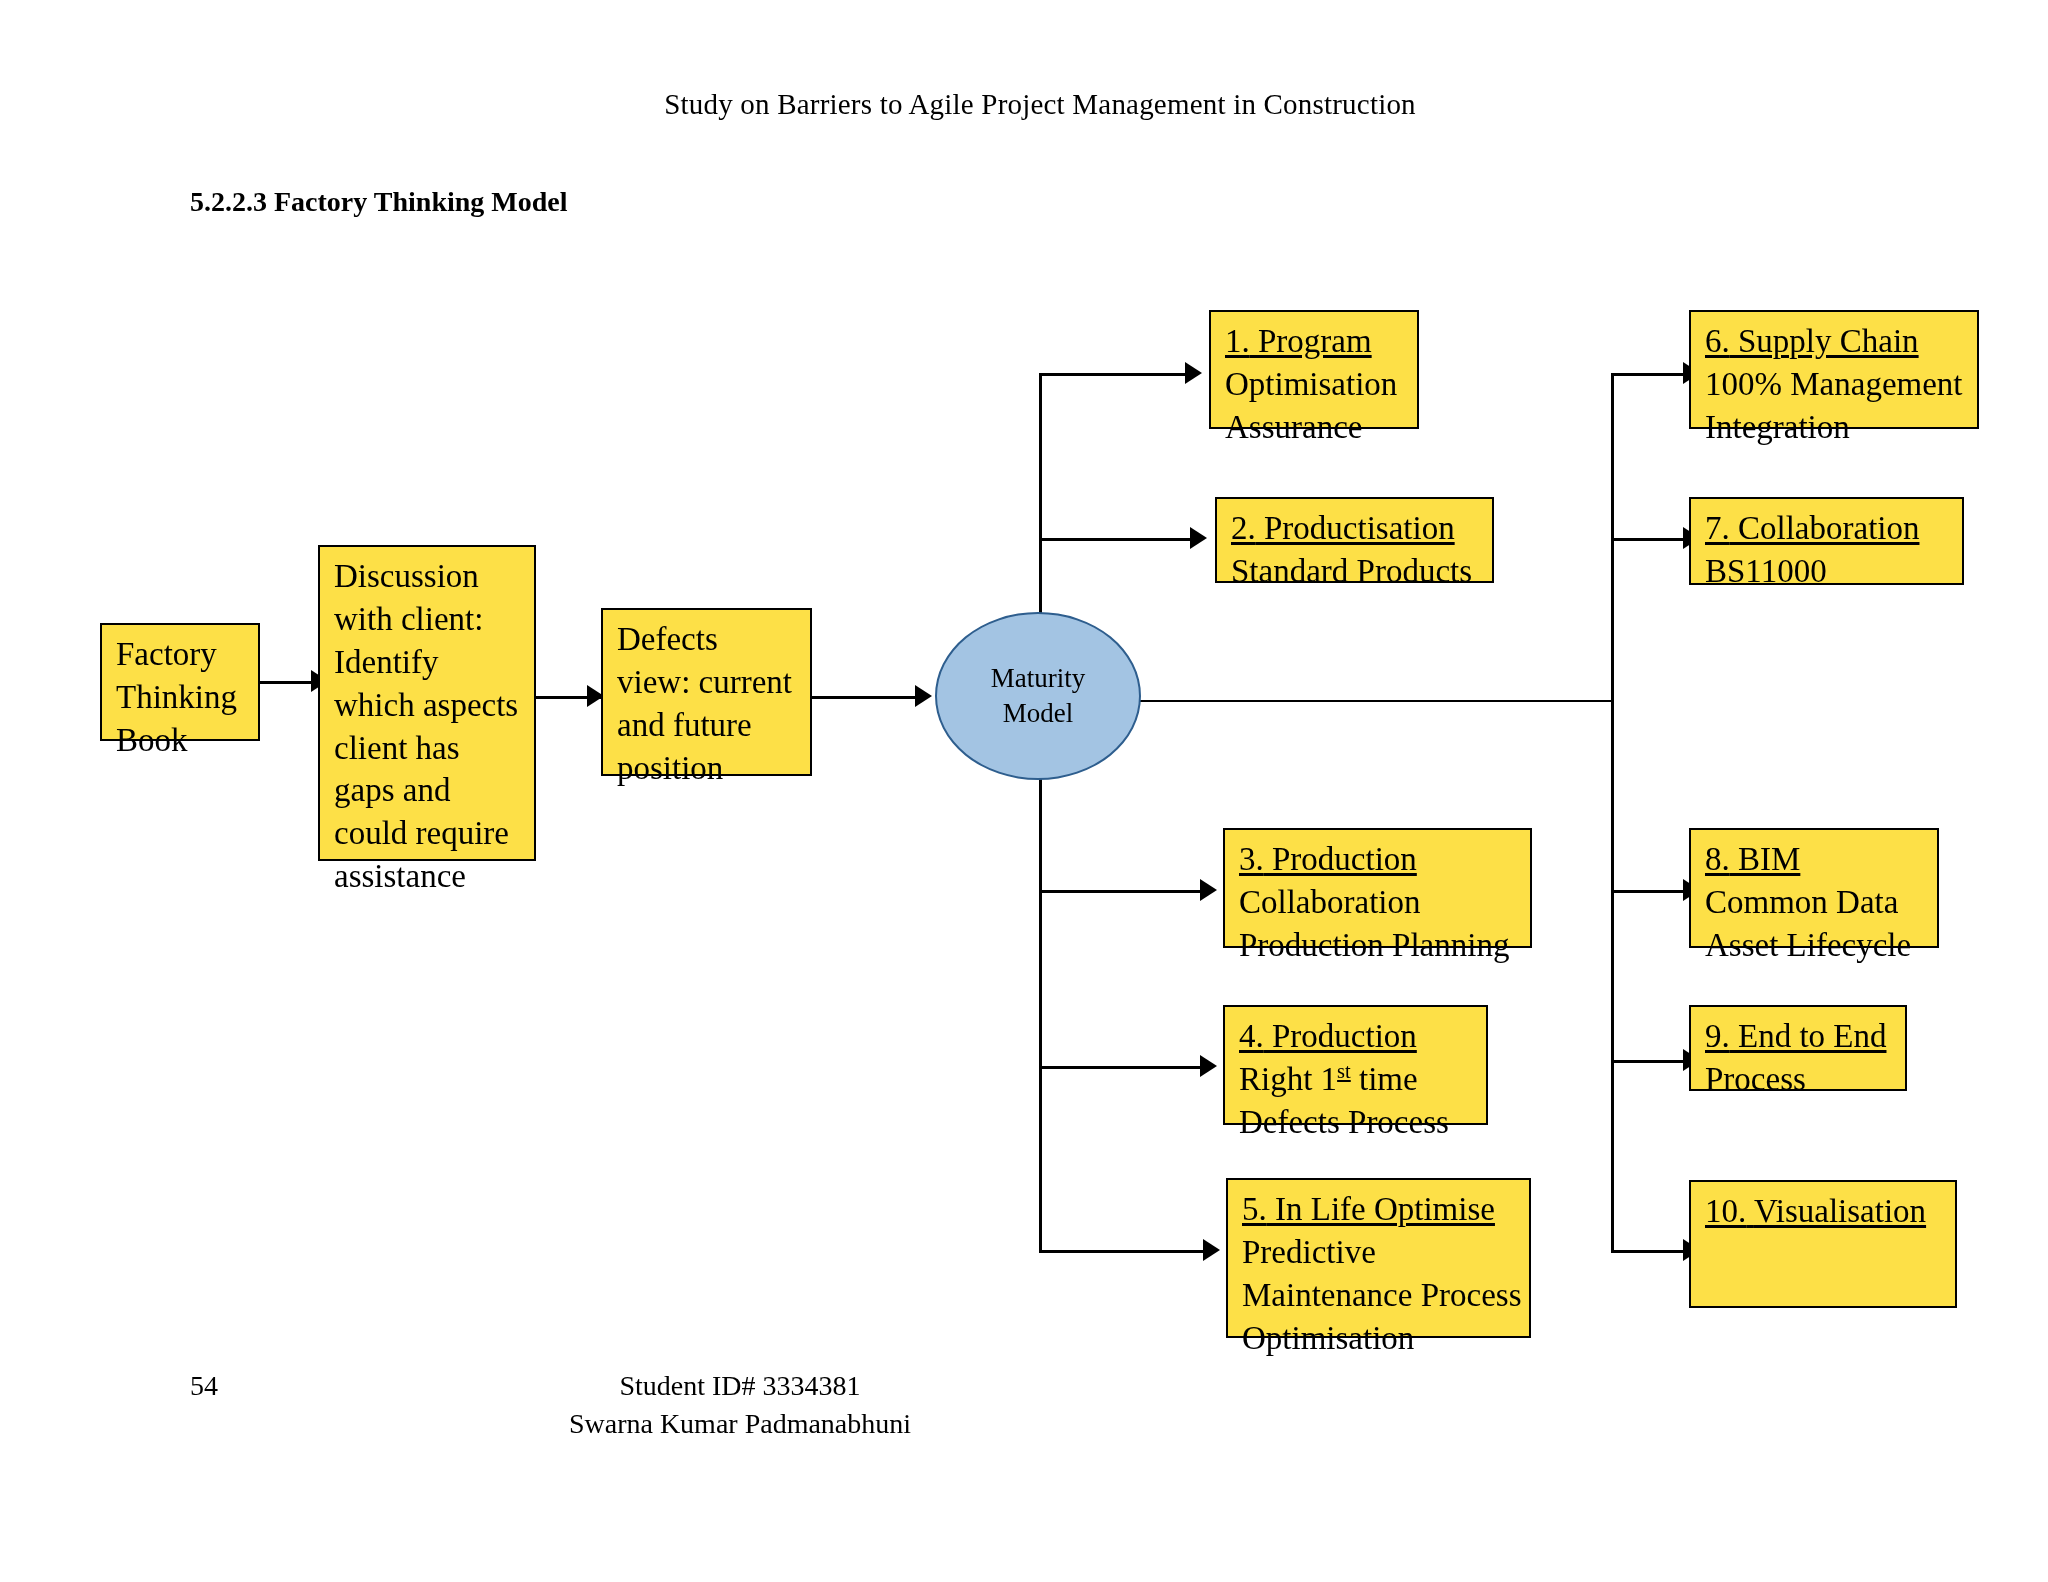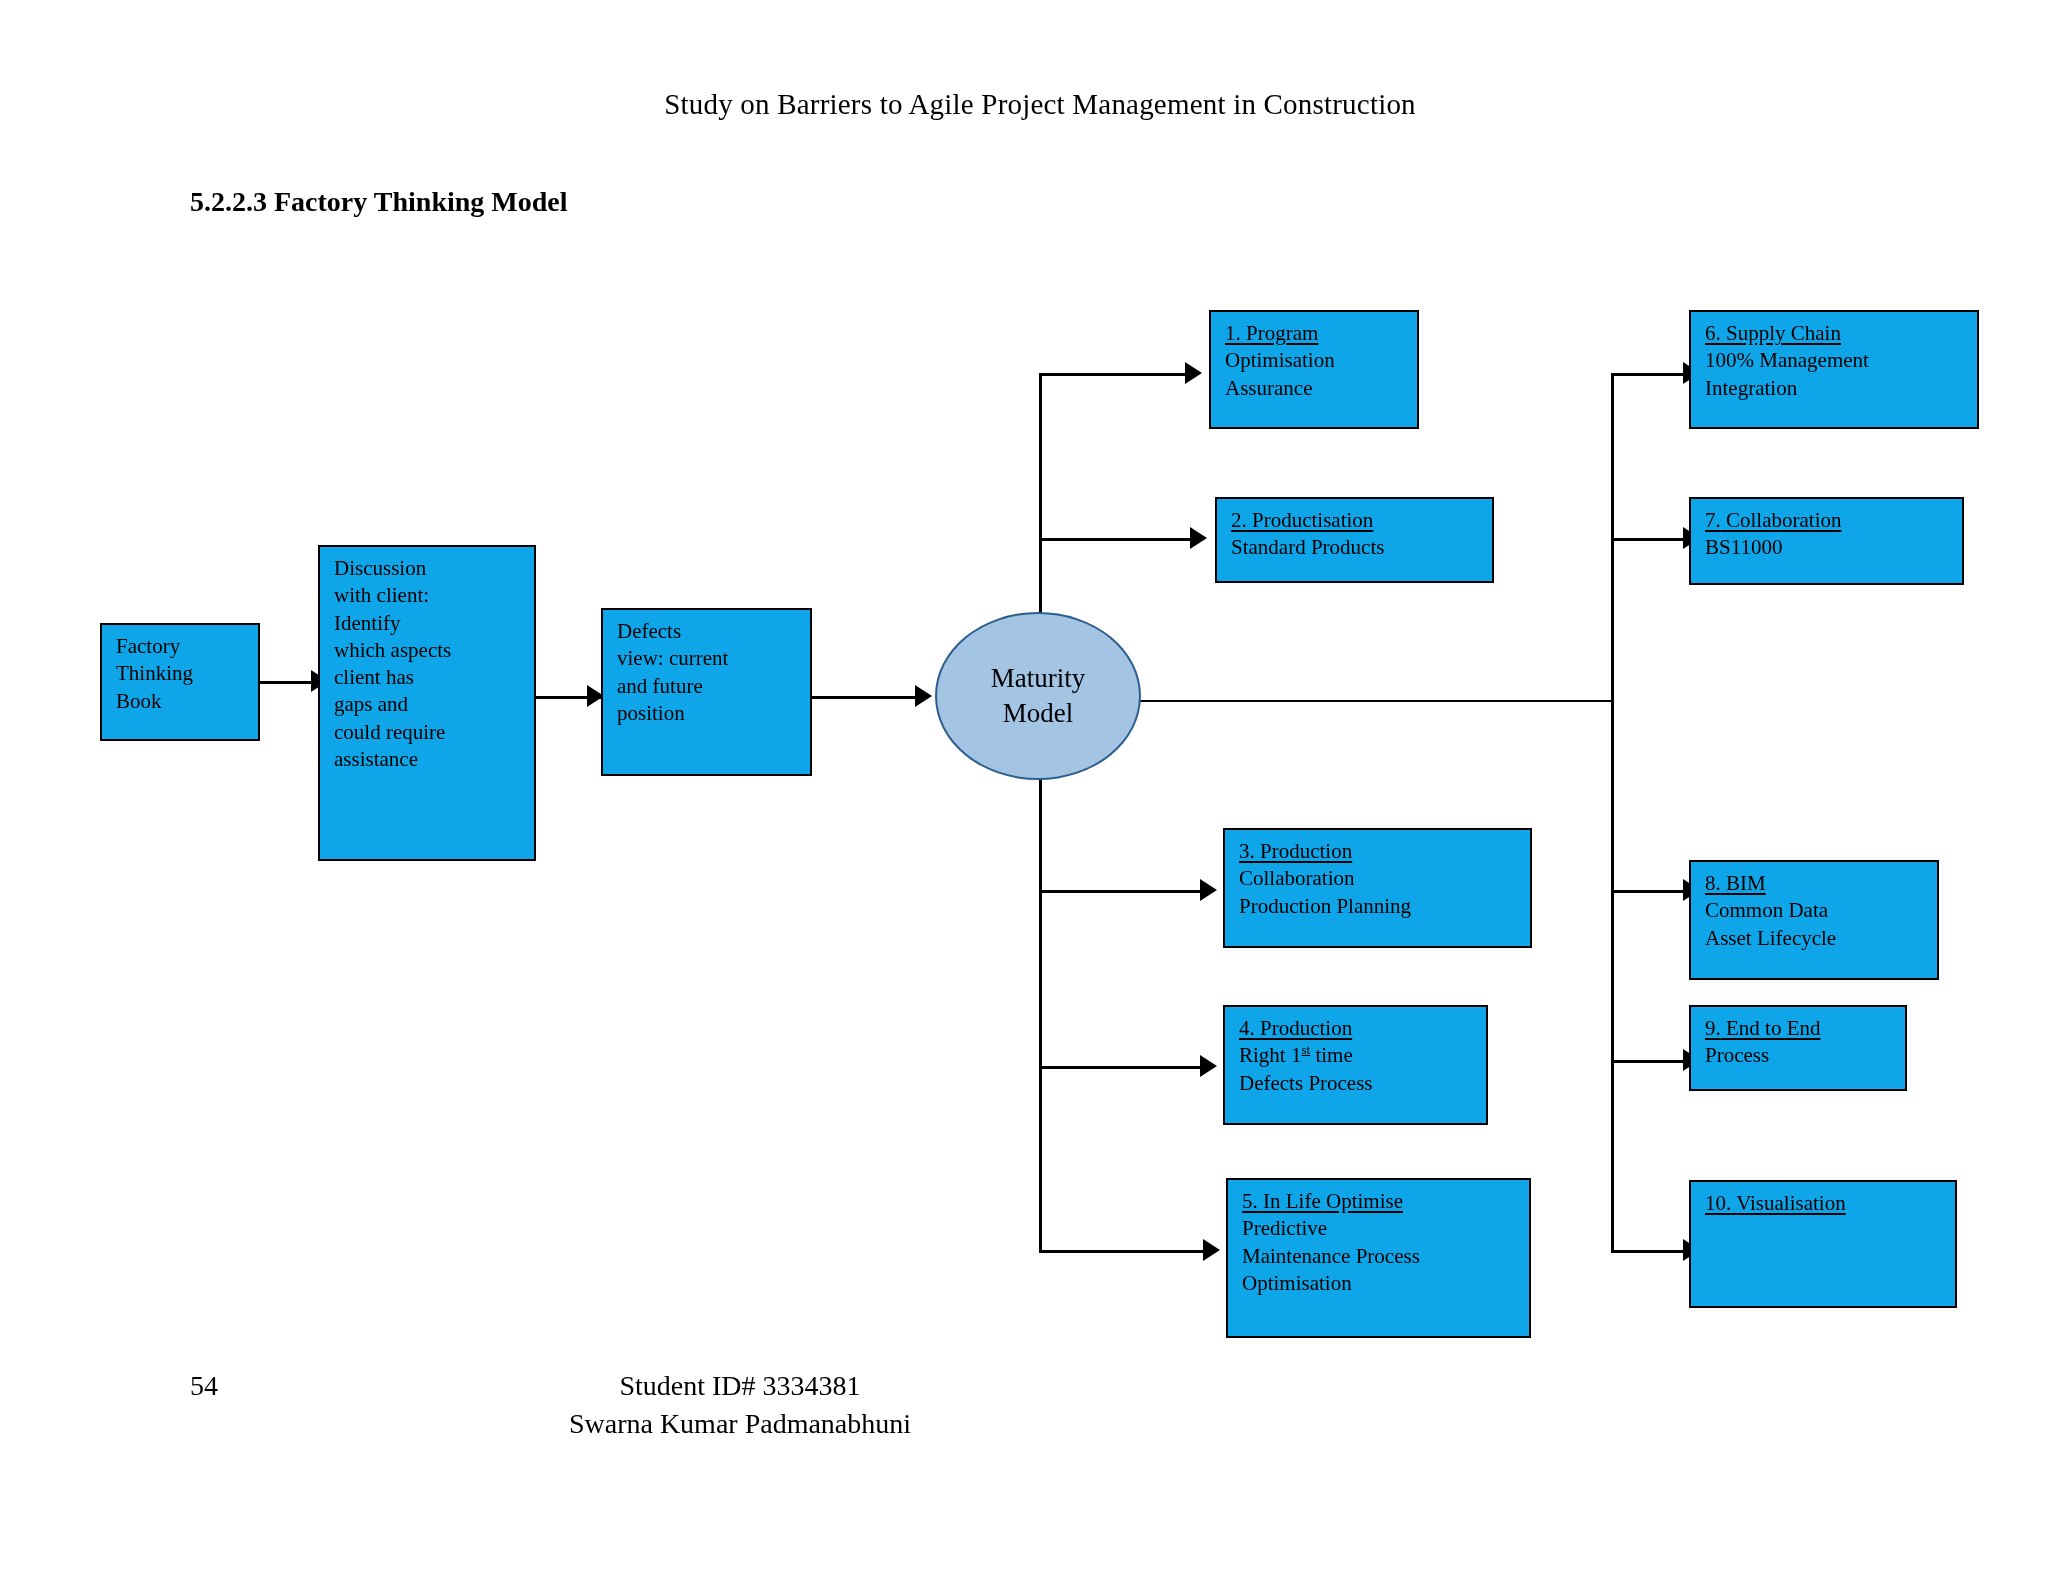--- a/index.html
+++ b/index.html
@@ -60,22 +60,22 @@
 
   
   .diagram {
     position: absolute;
     inset: 0;
   }
   .node-box {
     position: absolute;
     box-sizing: border-box;
     border: 2px solid #000000;
-    background: #0ea5e9;
-    font-size: 21px;
+    background: #fde047;
+    font-size: 33px;
     line-height: 1.30;
     padding: 8px 10px 6px 14px;
     z-index: 3;
   }
   .node-box .ttl {
     text-decoration: underline;
     text-underline-offset: 3px;
     display: inline-block;
   }
   .node-box .ln {
@@ -246,21 +246,21 @@
     <span class="ln"><span class="ttl"><span>6.</span> <span>Supply Chain</span></span></span>
     <span class="ln">100% Management</span>
     <span class="ln">Integration</span>
   </div>
 
   <div class="node-box" style="left:1689px; top:497px; width:275px; height:88px;">
     <span class="ln"><span class="ttl"><span>7.</span> <span>Collaboration</span></span></span>
     <span class="ln">BS11000</span>
   </div>
 
-  <div class="node-box" style="left:1689px; top:828px; width:250px; height:120px;margin-top:32px;">
+  <div class="node-box" style="left:1689px; top:828px; width:250px; height:120px;">
     <span class="ln"><span class="ttl"><span>8.</span> <span>BIM</span></span></span>
     <span class="ln">Common Data</span>
     <span class="ln">Asset Lifecycle</span>
   </div>
 
   <div class="node-box" style="left:1689px; top:1005px; width:218px; height:86px;">
     <span class="ln"><span class="ttl"><span>9.</span> <span>End to End</span></span></span>
     <span class="ln">Process</span>
   </div>
 

